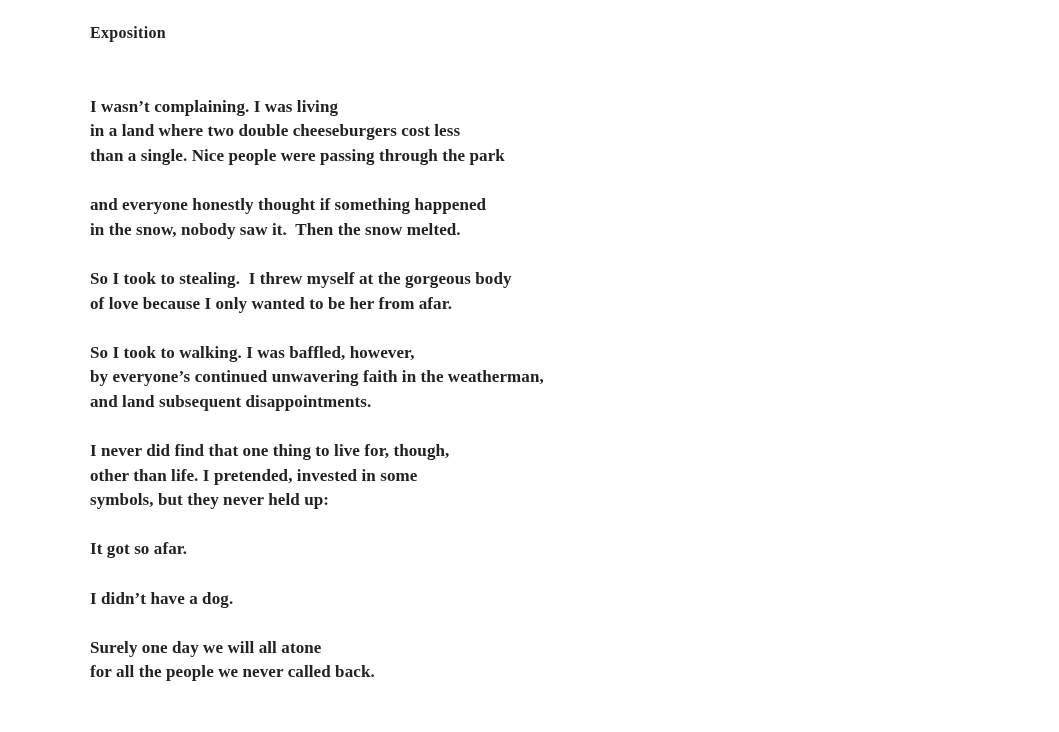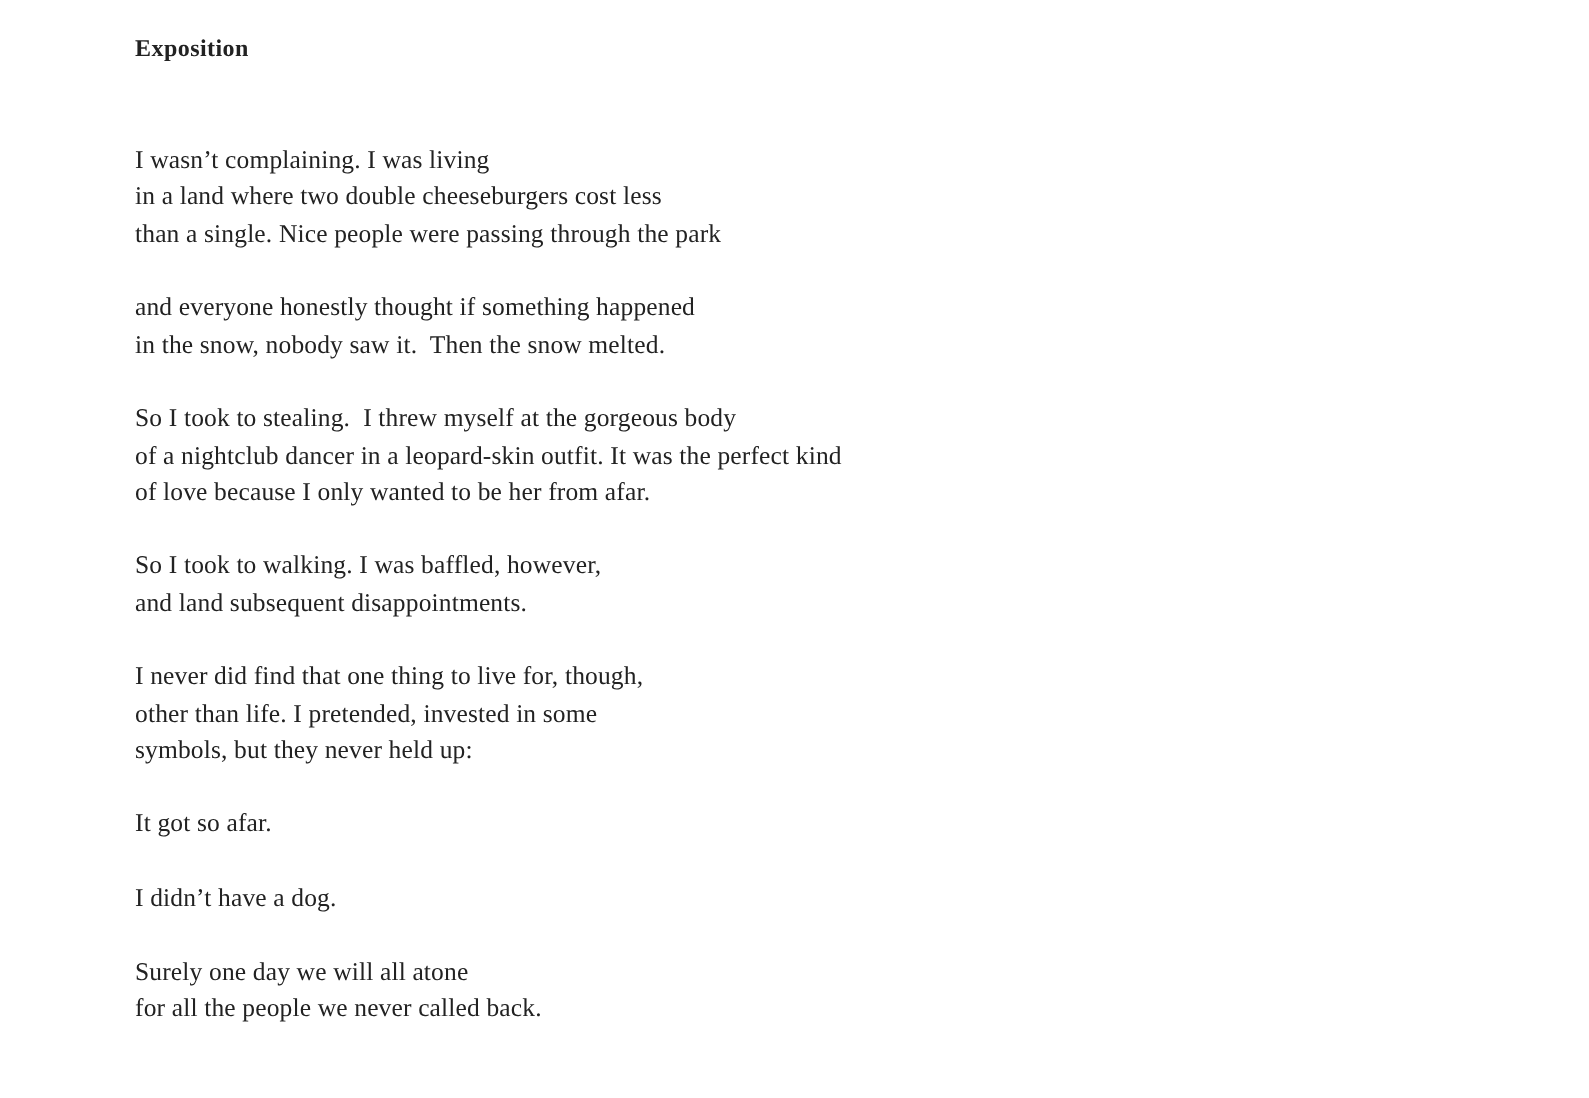--- a/index.html
+++ b/index.html
@@ -35,20 +35,21 @@
   .stanza {
     margin: 0 0 24.6px 0;
   }
   .stanza:last-child {
     margin-bottom: 0;
   }
   .line {
     line-height: 24.6px;
     white-space: pre-wrap;
     letter-spacing: 0.1px;
+    font-weight: bold;
   }
 </style>
 </head>
 <body>
 
 <div class="page">
   <h1 class="poem-title">Exposition</h1>
 
   <div class="poem">
 
@@ -58,26 +59,26 @@
       <div class="line">than a single. Nice people were passing through the park</div>
     </div>
 
     <div class="stanza">
       <div class="line">and everyone honestly thought if something happened</div>
       <div class="line">in the snow, nobody saw it.  Then the snow melted.</div>
     </div>
 
     <div class="stanza">
       <div class="line">So I took to stealing.  I threw myself at the gorgeous body</div>
-      <div class="line">of a nightclub dancer in a leopard-skin outfit. It was the perfect kind</div>
       <div class="line">of love because I only wanted to be her from afar.</div>
     </div>
 
     <div class="stanza">
       <div class="line">So I took to walking. I was baffled, however,</div>
+      <div class="line">by everyone’s continued unwavering faith in the weatherman,</div>
       <div class="line">and land subsequent disappointments.</div>
     </div>
 
     <div class="stanza">
       <div class="line">I never did find that one thing to live for, though,</div>
       <div class="line">other than life. I pretended, invested in some</div>
       <div class="line">symbols, but they never held up:</div>
     </div>
 
     <div class="stanza">

